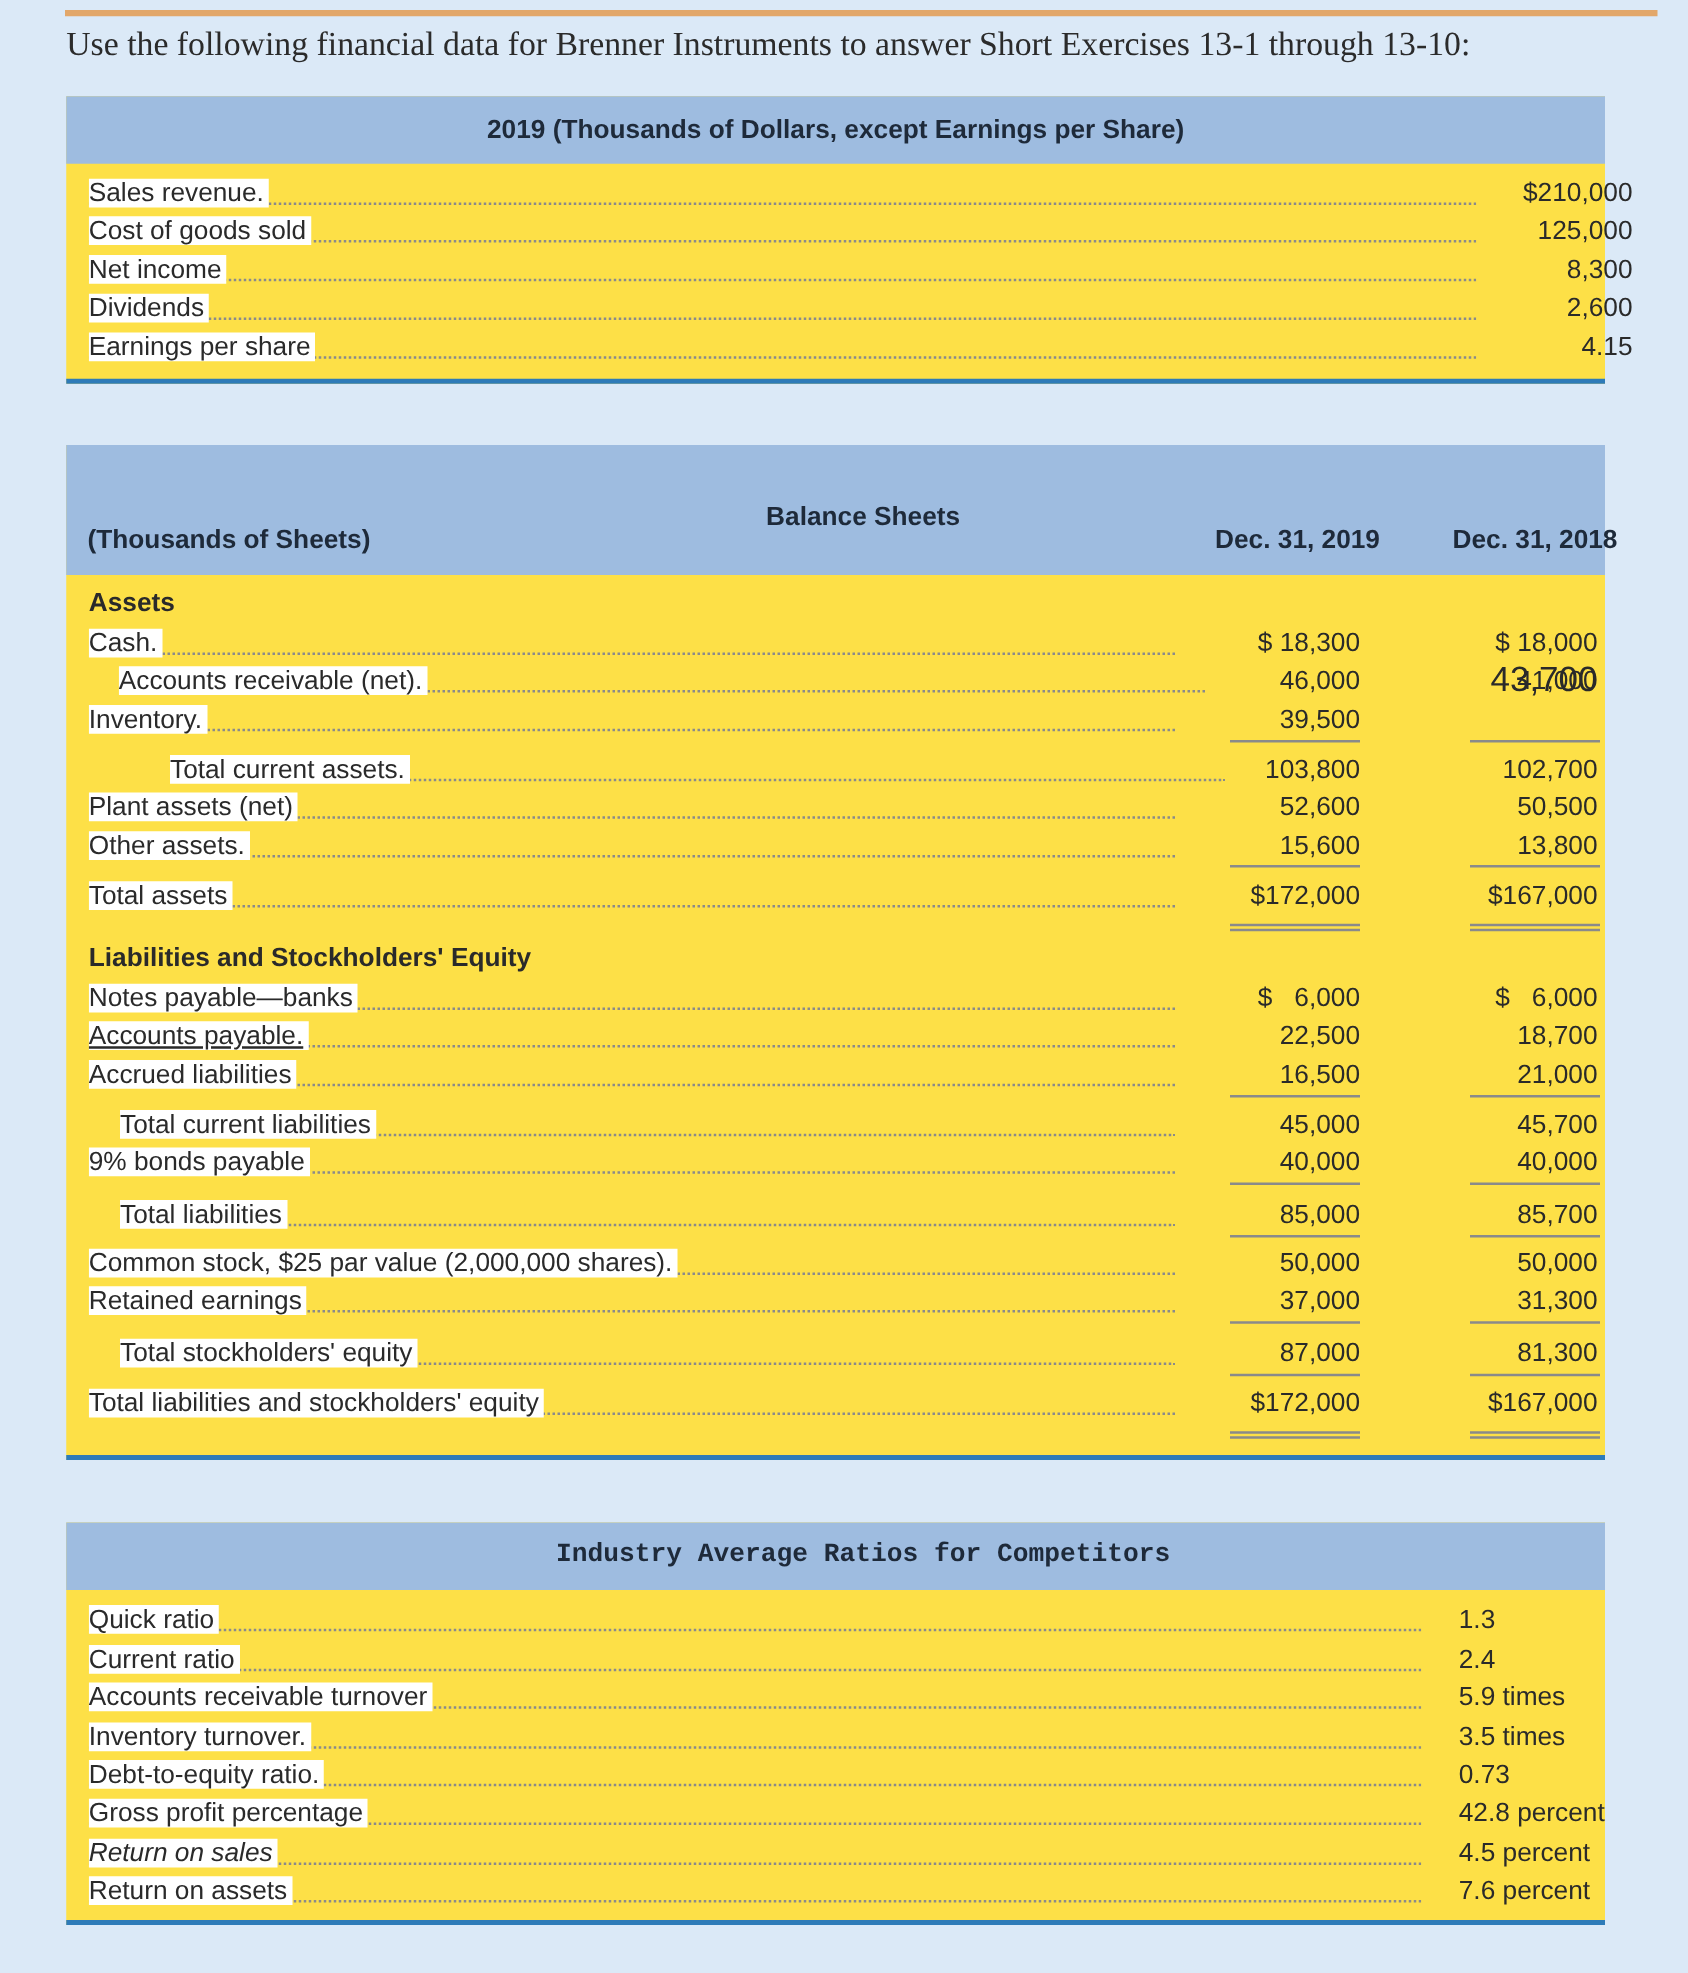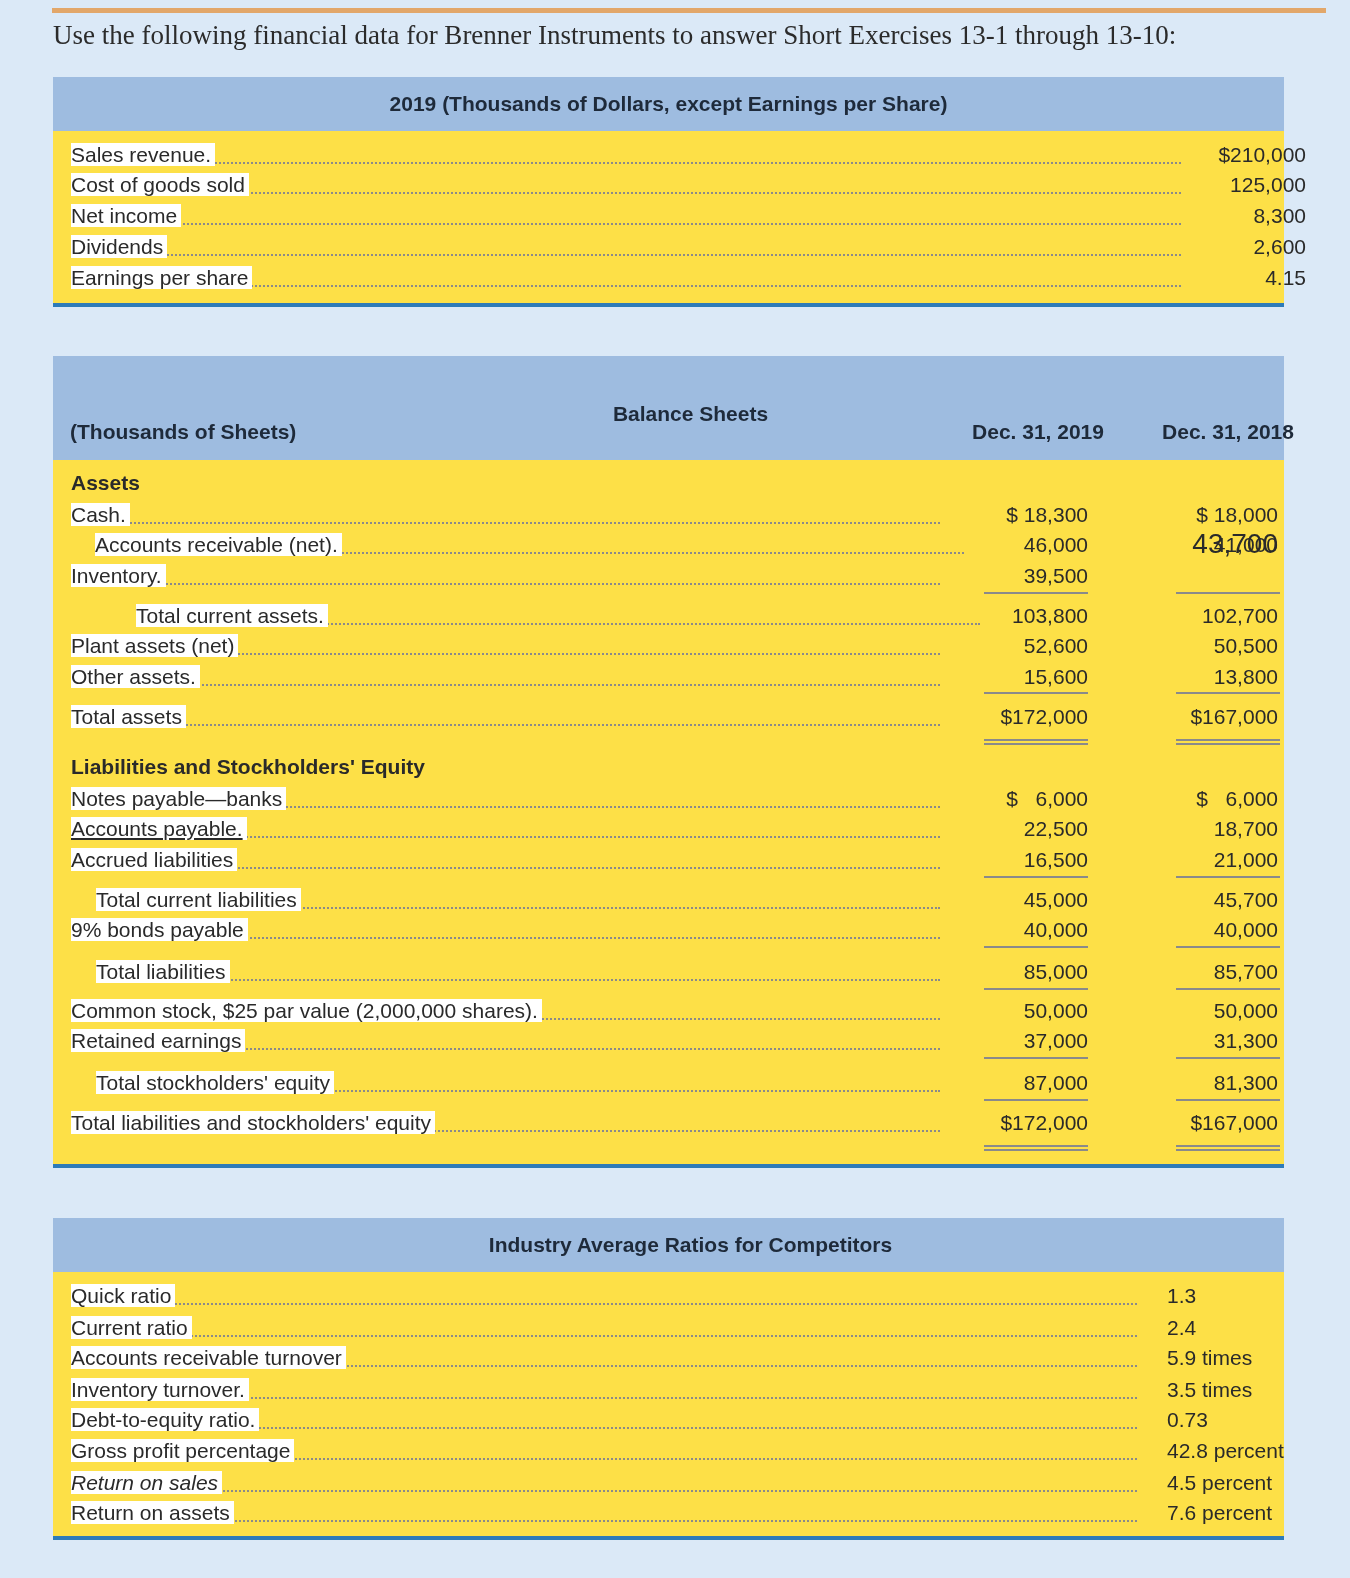--- a/index.html
+++ b/index.html
@@ -37,21 +37,21 @@
   <div class="phead" style="height:104px;">
     <div class="title" style="left:380px;width:515px;top:46px;">Balance Sheets</div>
     <div class="title" style="left:17px;top:64px;text-align:left;">(Thousands of Sheets)</div>
     <div class="title" style="left:905px;width:160px;top:64px;">Dec. 31, 2019</div>
     <div class="title" style="left:1095px;width:160px;top:64px;">Dec. 31, 2018</div>
   </div>
 </div>
 
 <div class="panel" style="top:1218px;height:318px;">
   <div class="phead" style="height:54px;">
-    <div class="title" style="left:380px;width:515px;top:15px;">Industry Average Ratios for Competitors</div>
+    <div class="title" style="left:380px;width:515px;top:15px;font-family:Liberation Mono, monospace;">Industry Average Ratios for Competitors</div>
   </div>
 </div>
 
 <div id="rows">
     <div class="lbl" style="position: absolute; left: 71px; top: 140px; width: 1110px; height: 30px; font-size: 21px; line-height: 30px;"><span class="t">Sales revenue.</span></div>
     <div class="val" style="left:1180px;width:126px;top:140px;font-size:21px;line-height:30px;">$210,000</div>
     <div class="lbl" style="position: absolute; left: 71px; top: 170px; width: 1110px; height: 30px; font-size: 21px; line-height: 30px;"><span class="t">Cost of goods sold</span></div>
     <div class="val" style="left:1180px;width:126px;top:170px;font-size:21px;line-height:30px;">125,000</div>
     <div class="lbl" style="position: absolute; left: 71px; top: 201px; width: 1110px; height: 30px; font-size: 21px; line-height: 30px;"><span class="t">Net income</span></div>
     <div class="val" style="left:1180px;width:126px;top:201px;font-size:21px;line-height:30px;">8,300</div>

